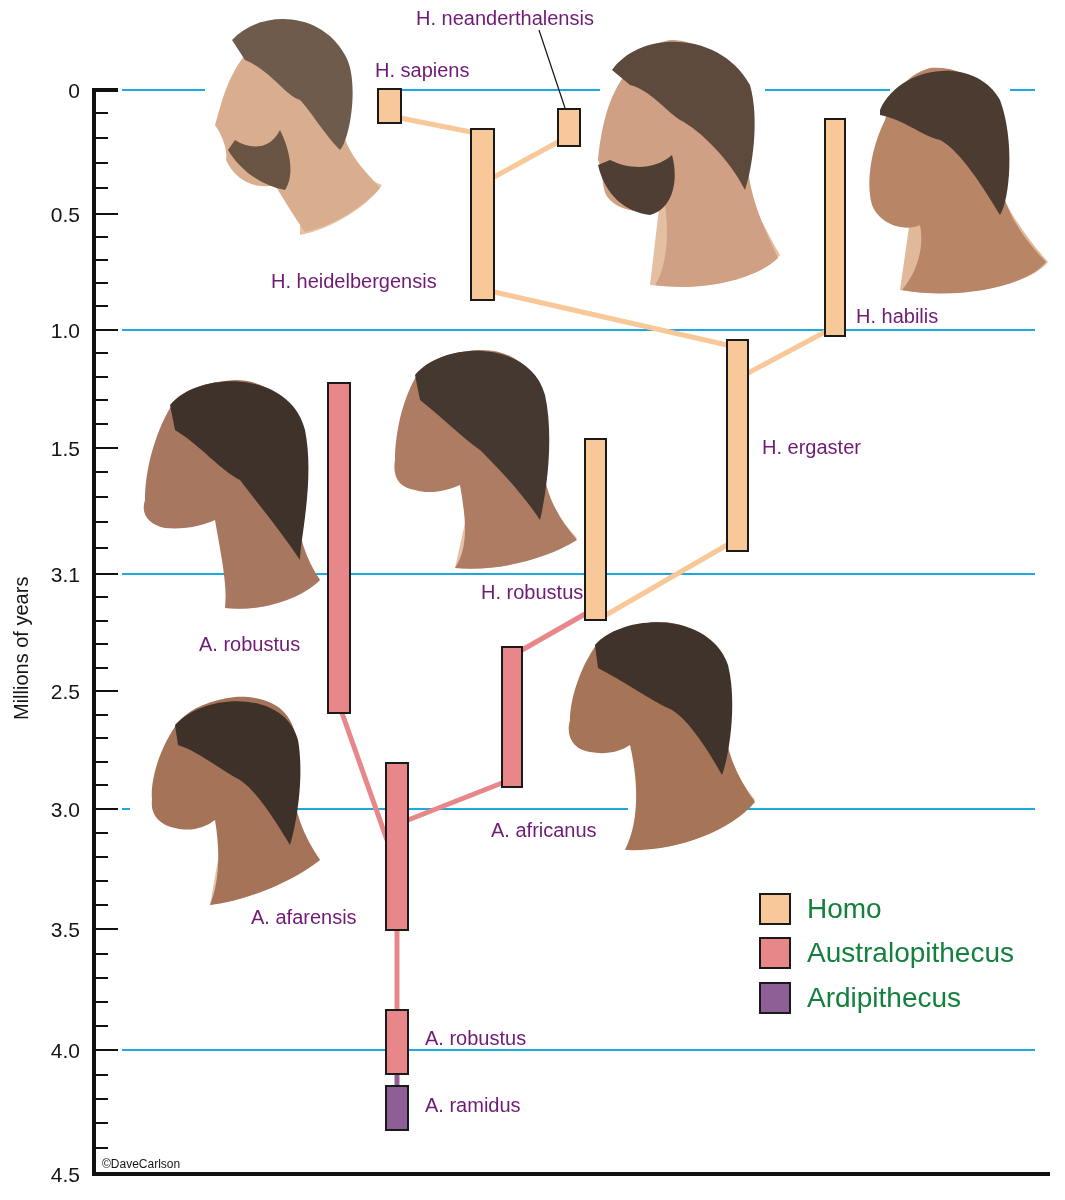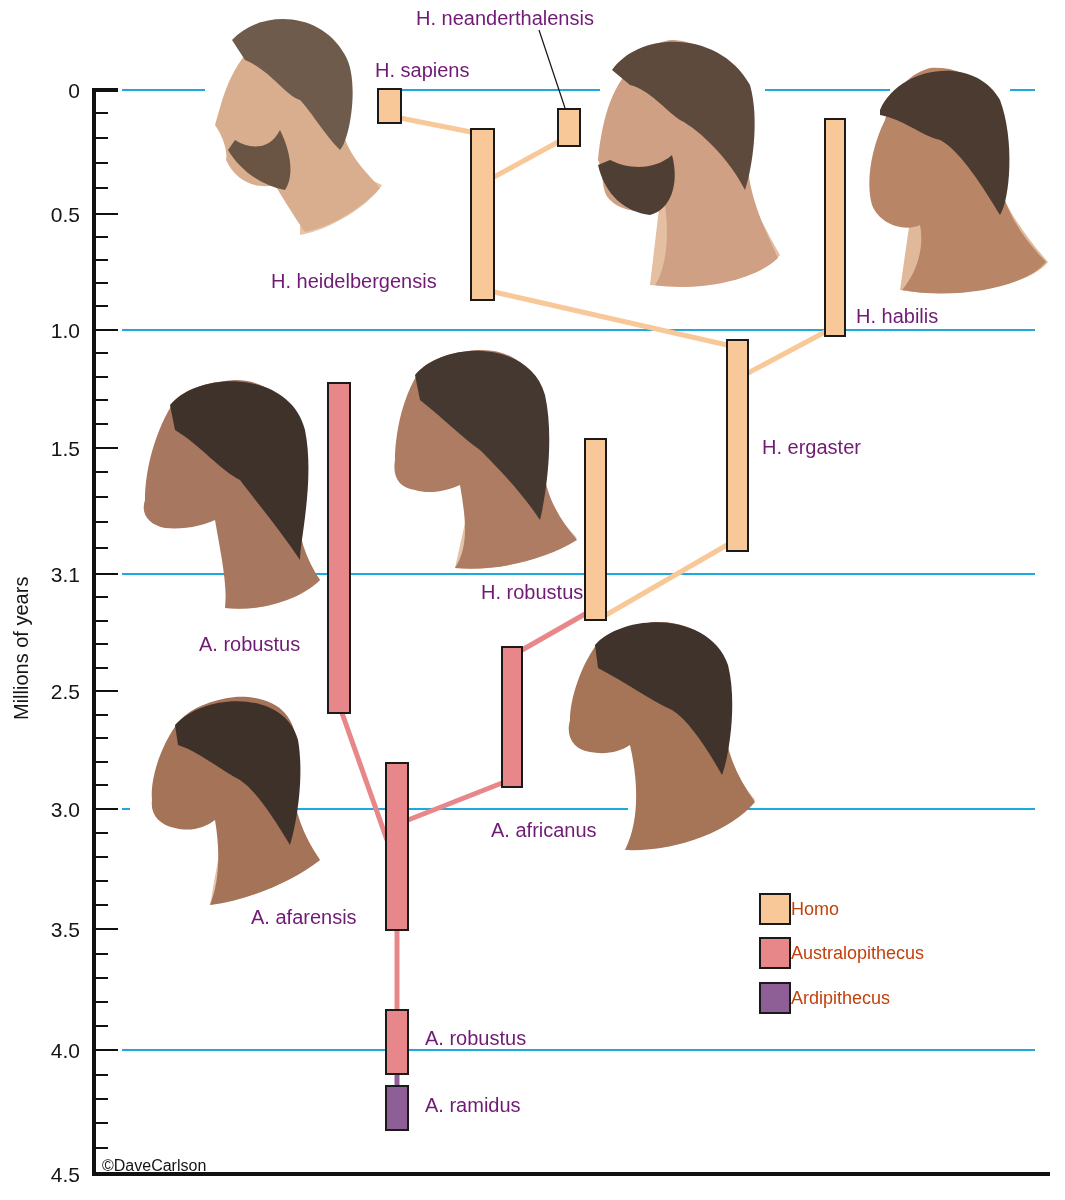--- a/index.html
+++ b/index.html
@@ -2,24 +2,24 @@
 <html><head>
 <meta charset="utf-8">
 <style>
   html, body { margin: 0; padding: 0; background: #ffffff; }
   body { width: 1065px; height: 1200px; position: relative; overflow: hidden;
          font-family: "Liberation Sans", "DejaVu Sans", sans-serif; color: #111; }
   #stage { position: absolute; left: 0; top: 0; width: 1065px; height: 1200px; }
   .label { position: absolute; font-size: 20px; white-space: nowrap; line-height: 1; color: #701a75; }
   .tick-label { position: absolute; font-size: 21px; line-height: 1; text-align: right; width: 70px; color: #151515; }
   .ylabel { position: absolute; font-size: 20px; transform: rotate(-90deg); transform-origin: left top; white-space: nowrap; color: #151515; }
-  .copyright { position: absolute; font-size: 16px; color: #151515; }
+  .copyright { position: absolute; font-size: 12px; color: #151515; }
   .legend-item { position: absolute; display: flex; align-items: center; }
   .legend-swatch { width: 32px; height: 32px; border: 2px solid #1a1a1a; box-sizing: border-box; }
-  .legend-text { font-size: 18px; color: #c2410c; }
+  .legend-text { font-size: 28px; margin-left: 16px; color: #15803d; }
 </style>
 </head>
 <body>
 
 <div id="stage">
   <svg width="1065" height="1200" viewBox="0 0 1065 1200" xmlns="http://www.w3.org/2000/svg" style="position:absolute;left:0;top:0">
 
     <g stroke="#1EA8E0" stroke-width="2">
       <line x1="122" y1="90" x2="205" y2="90"></line>
       <line x1="378" y1="90" x2="600" y2="90"></line>

